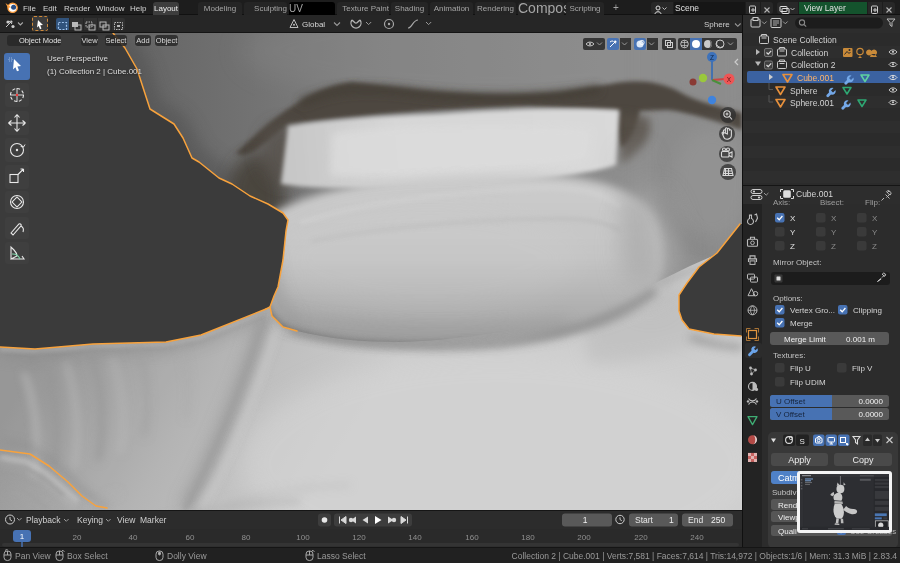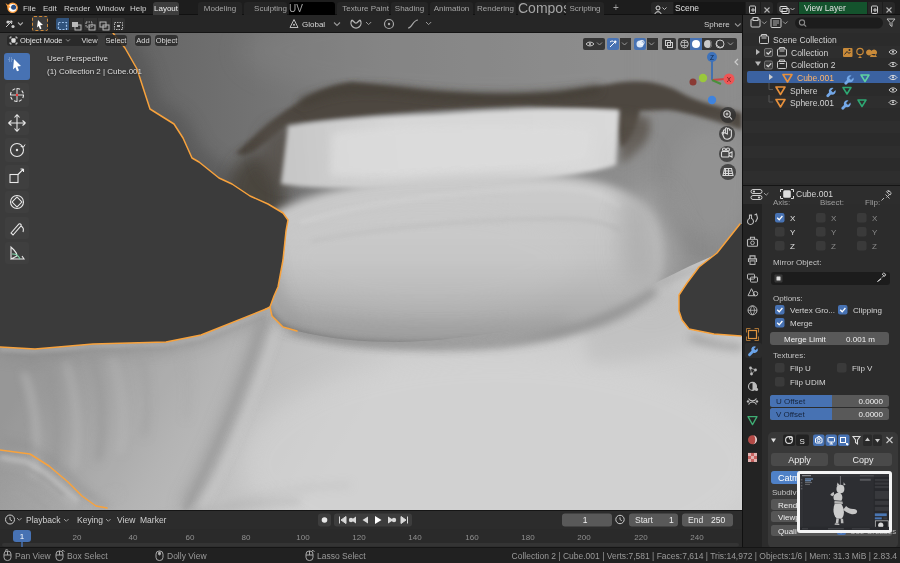--- a/index.html
+++ b/index.html
@@ -309,21 +309,21 @@
             <circle cx="724" cy="116.5" r="1.5"></circle>
             <circle cx="728" cy="116.5" r="1.5"></circle>
           </g>
   <g>
             <path d="M723,142.5 l1.5,-7 h7 l1.5,7 z M725.5,135.5 v7 M728.5,135.5 v7 M723.8,138 h8.5 M723.3,140.5 h9.5"></path>
           </g>
  </g>
  <path d="M738,26 l-3,3 3,3" stroke="#ccc" stroke-width="1.2" fill="none"></path>
 </svg>
 
- <div class="abs" style="left:7px;top:1.5px;width:90px;height:11px;background:#282828d9;border-radius:3px;display:flex;align-items:center;padding:0 2px;gap:2px;white-space:nowrap;overflow:hidden">
+ <div class="abs" style="left:7px;top:1.5px;width:54px;height:11px;background:#282828d9;border-radius:3px;display:flex;align-items:center;padding:0 10px;gap:2px;white-space:nowrap;overflow:hidden">
   <svg width="9" height="9" viewBox="0 0 11 11">
           <rect x="2.9" y="2.9" width="5.2" height="5.2" rx="1" fill="#ddd"></rect>
           <path d="M1.3,3.2 v-1.9 h1.9 M7.8,1.3 h1.9 v1.9 M9.7,7.8 v1.9 h-1.9 M3.2,9.7 h-1.9 v-1.9" stroke="#ddd" stroke-width="1.2" fill="none"></path>
         </svg>
   <span style="color:#e2e2e2;font-size:7.5px">Object Mode</span>
   <svg width="6" height="5" viewBox="0 0 8 7">
           <path d="M1.2,1.8 l2.8,2.8 2.8,-2.8" fill="none" stroke="#999" stroke-width="1.3"></path>
         </svg>
  </div>
  <div class="abs" style="left:81px;top:1.5px;width:17px;height:11px;background:#282828d9;border-radius:3px;color:#dadada;font-size:7.5px;line-height:11px;text-align:center">View</div>

